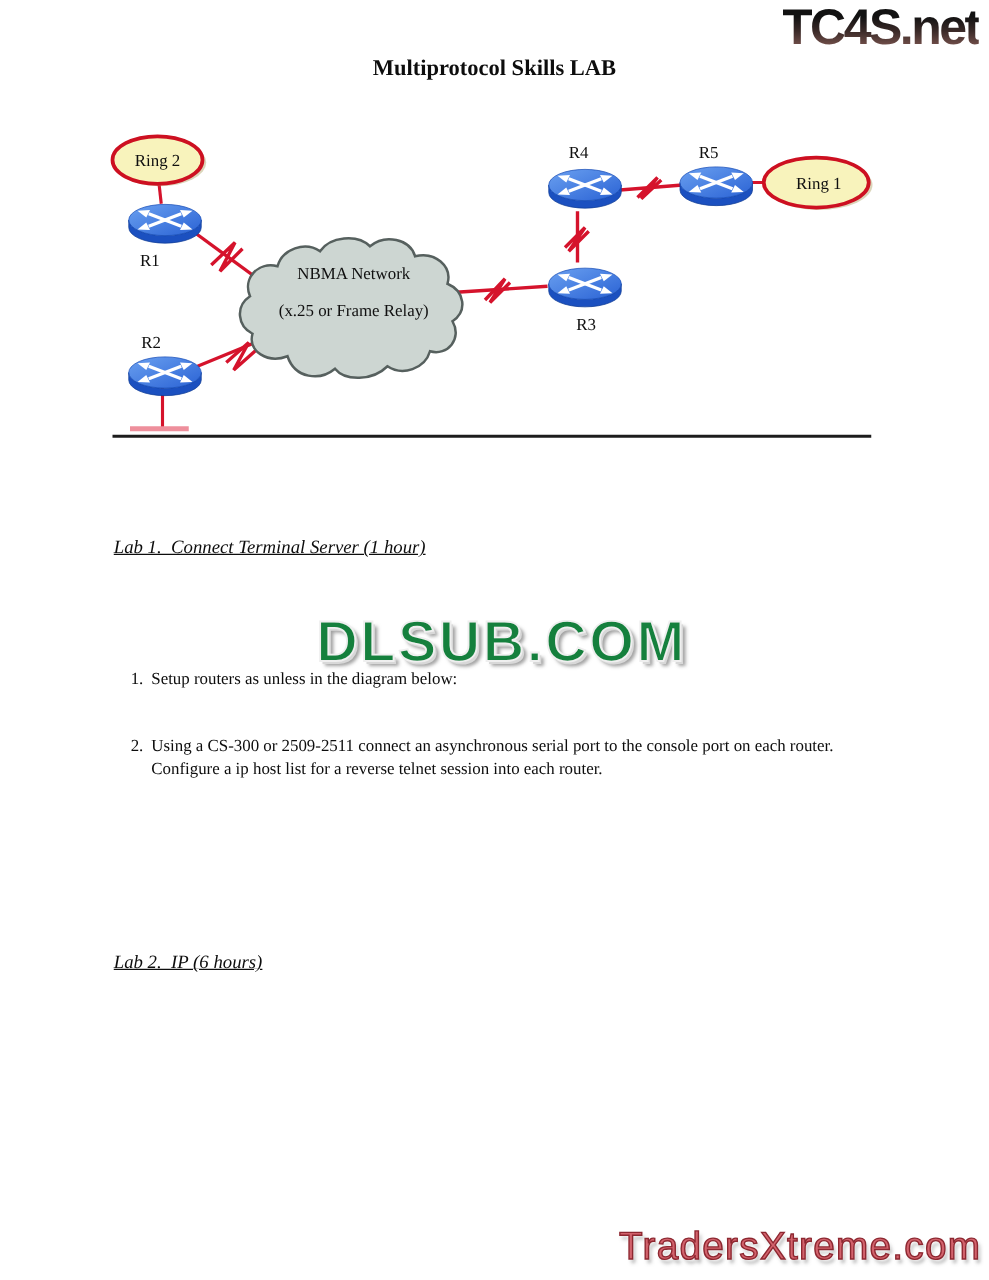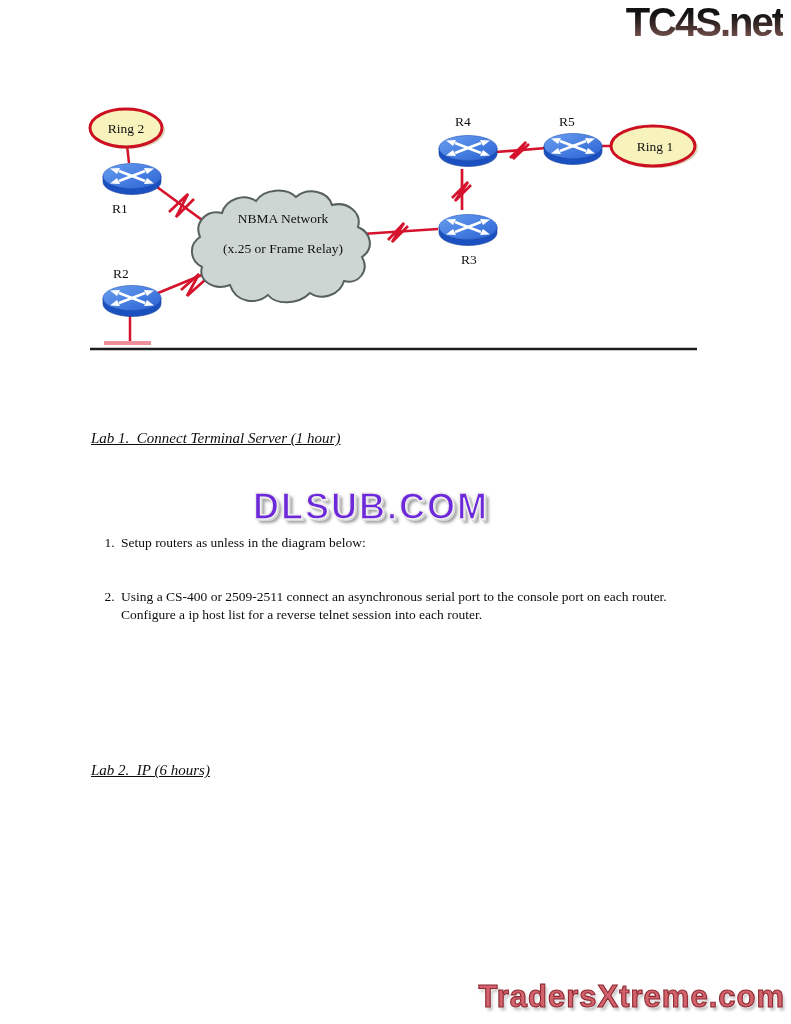--- a/index.html
+++ b/index.html
@@ -5,25 +5,25 @@
   html,body{margin:0;padding:0;background:#ffffff;}
   .page{position:relative;width:791px;height:1024px;background:#fff;overflow:hidden;
         font-family:"Liberation Serif",serif;color:#0d0d0d;}
 
   
   .wm-tc4s{position:absolute;top:0px;right:8px;
     font-family:"Liberation Sans",sans-serif;font-weight:bold;font-size:40px;letter-spacing:-2px;
     background:linear-gradient(180deg,#121212 30%,#3a2a28 55%,#9a6a62 100%);
     -webkit-background-clip:text;background-clip:text;color:transparent;}
   .wm-dlsub{position:absolute;top:486px;left:253px;
-    font-family:"Liberation Sans",sans-serif;font-weight:bold;font-size:36px;letter-spacing:2px;
-    color:#6d28d9;-webkit-text-stroke:1.5px #efefef;
+    font-family:"Liberation Sans",sans-serif;font-weight:bold;font-size:46px;letter-spacing:2px;
+    color:#15803d;-webkit-text-stroke:1.5px #efefef;
     text-shadow:2px 2px 0 #d8d8d8,4px 4px 3px rgba(110,110,110,.65);}
   .wm-traders{position:absolute;top:979px;right:6px;
-    font-family:"Liberation Sans",sans-serif;font-weight:bold;font-size:31px;letter-spacing:1px;
+    font-family:"Liberation Sans",sans-serif;font-weight:normal;font-size:31px;letter-spacing:1px;
     color:#d2626c;-webkit-text-stroke:1.1px #8d2730;
     text-shadow:0 0 3px #fff,0 0 5px #fff,2px 3px 3px rgba(90,90,90,.5);}
 
   
   .doc-title{position:absolute;top:44px;left:0;width:100%;margin:0;text-align:center;
     font-size:18px;font-weight:bold;}
 
   
   .diagram{position:absolute;top:95px;left:0;}
   .diagram text{font-family:"Liberation Serif",serif;font-size:13.5px;fill:#101010;}
@@ -39,20 +39,21 @@
   ul.bold-bullets{margin:19px 0 0;padding-left:21px;list-style:disc;font-weight:bold;}
   ul.bold-bullets li{padding-left:9px;margin:0 0 5px;}
 </style>
 </head>
 <body>
 
 <div class="page">
 
   <div class="wm-tc4s">TC4S.net</div>
 
+  <h1 class="doc-title">Multiprotocol Skills LAB</h1>
 
   <svg class="diagram" width="791" height="262" viewBox="0 0 791 262">
     <defs>
       <linearGradient id="routerGrad" x1="0" y1="0" x2="1" y2="1">
         <stop offset="0" stop-color="#6aa0f0"></stop>
         <stop offset="1" stop-color="#2a62d4"></stop>
       </linearGradient>
       <g id="router">
         <path d="M1,15 A29 12.5 0 0 0 59,15 L59,21 A29 12.5 0 0 1 1,21 Z" fill="#1b50c0" stroke="#123d96" stroke-width="0.6"></path>
         <ellipse cx="30" cy="15" rx="29" ry="12.5" fill="url(#routerGrad)" stroke="#1a4fb8" stroke-width="0.6"></ellipse>
@@ -120,21 +121,21 @@
     <text x="113" y="183">R2</text>
     <text x="461" y="169">R3</text>
     <text x="455" y="31">R4</text>
     <text x="559" y="31">R5</text>
   </svg>
 
   <div class="content">
     <h2 class="lab-heading">Lab 1.  Connect Terminal Server (1 hour)</h2>
     <ol class="numlist">
       <li>Setup routers as unless in the diagram below:</li>
-      <li>Using a CS-400 or 2509-2511 connect an asynchronous serial port to the console port on each router.  Configure a ip host list for a reverse telnet session into each router.</li>
+      <li>Using a CS-300 or 2509-2511 connect an asynchronous serial port to the console port on each router.  Configure a ip host list for a reverse telnet session into each router.</li>
     </ol>
 
     <h2 class="lab-heading lab2-heading">Lab 2.  IP (6 hours)</h2>
 
     
     
 
     
     
   </div>

